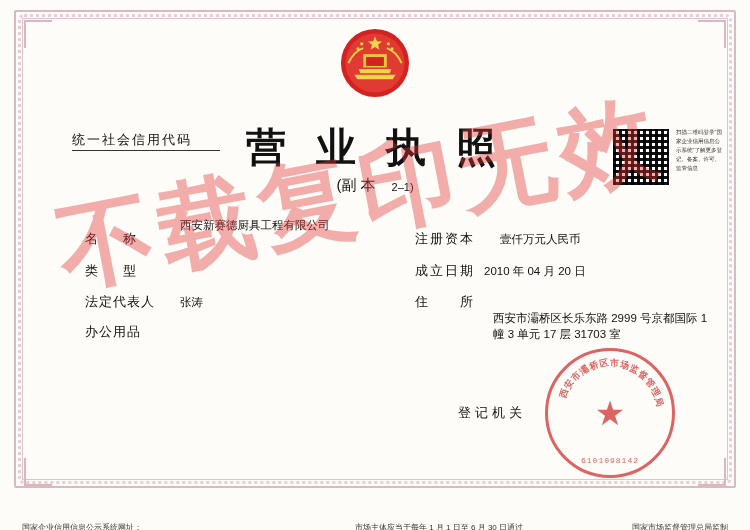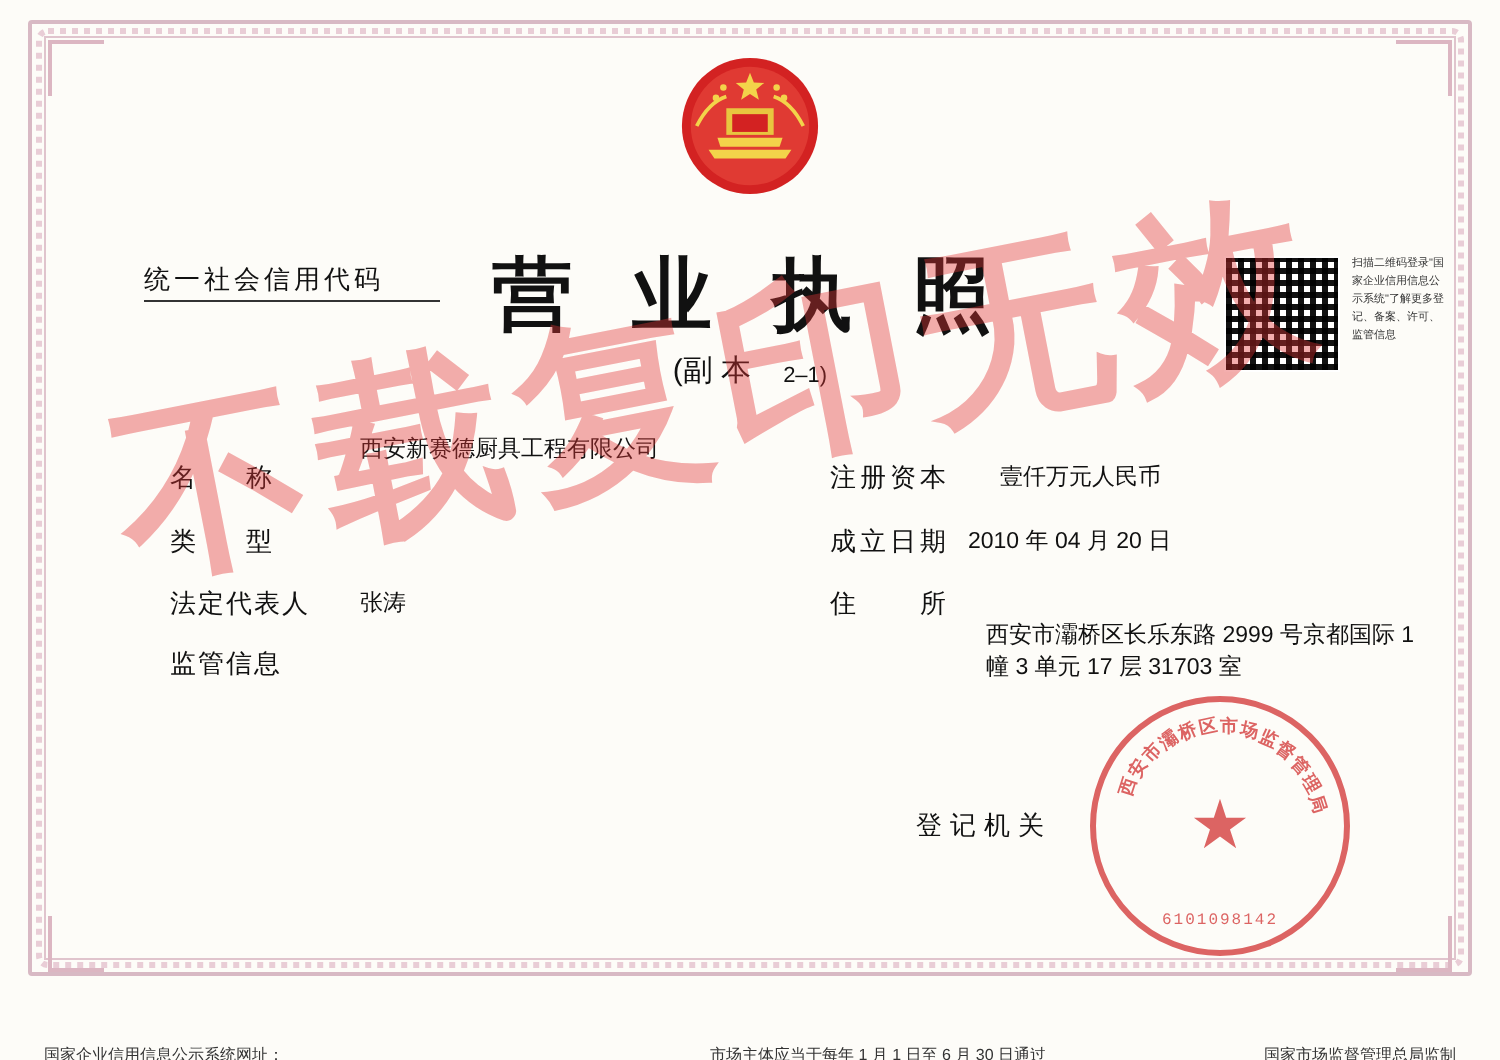--- a/index.html
+++ b/index.html
@@ -314,21 +314,21 @@
   <div class="qr-note">扫描二维码登录"国家企业信用信息公示系统"了解更多登记、备案、许可、监管信息</div>
 
   <div class="field-label" style="left:85px; top:230px;">名　称</div>
   <div class="field-value" style="left:180px; top:217px;">西安新赛德厨具工程有限公司</div>
 
   <div class="field-label" style="left:85px; top:262px;">类　型</div>
 
   <div class="field-label" style="left:85px; top:293px; letter-spacing:1px;">法定代表人</div>
   <div class="field-value" style="left:180px; top:294px;">张涛</div>
 
-  <div class="field-label" style="left:85px; top:323px; letter-spacing:1px;">监管信息</div>
+  <div class="field-label" style="left:85px; top:323px; letter-spacing:1px;">办公用品</div>
 
   <div class="field-label" style="left:415px; top:230px; letter-spacing:2px;">注册资本</div>
   <div class="field-value" style="left:500px; top:231px;">壹仟万元人民币</div>
 
   <div class="field-label" style="left:415px; top:262px; letter-spacing:2px;">成立日期</div>
   <div class="field-value" style="left:484px; top:263px;">2010 年 04 月 20 日</div>
 
   <div class="field-label" style="left:415px; top:293px; letter-spacing:2px;">住　　所</div>
   <div class="field-value" style="left:493px; top:294px; width:218px;margin-top:16px;">西安市灞桥区长乐东路 2999 号京都国际 1 幢 3 单元 17 层 31703 室</div>
 

